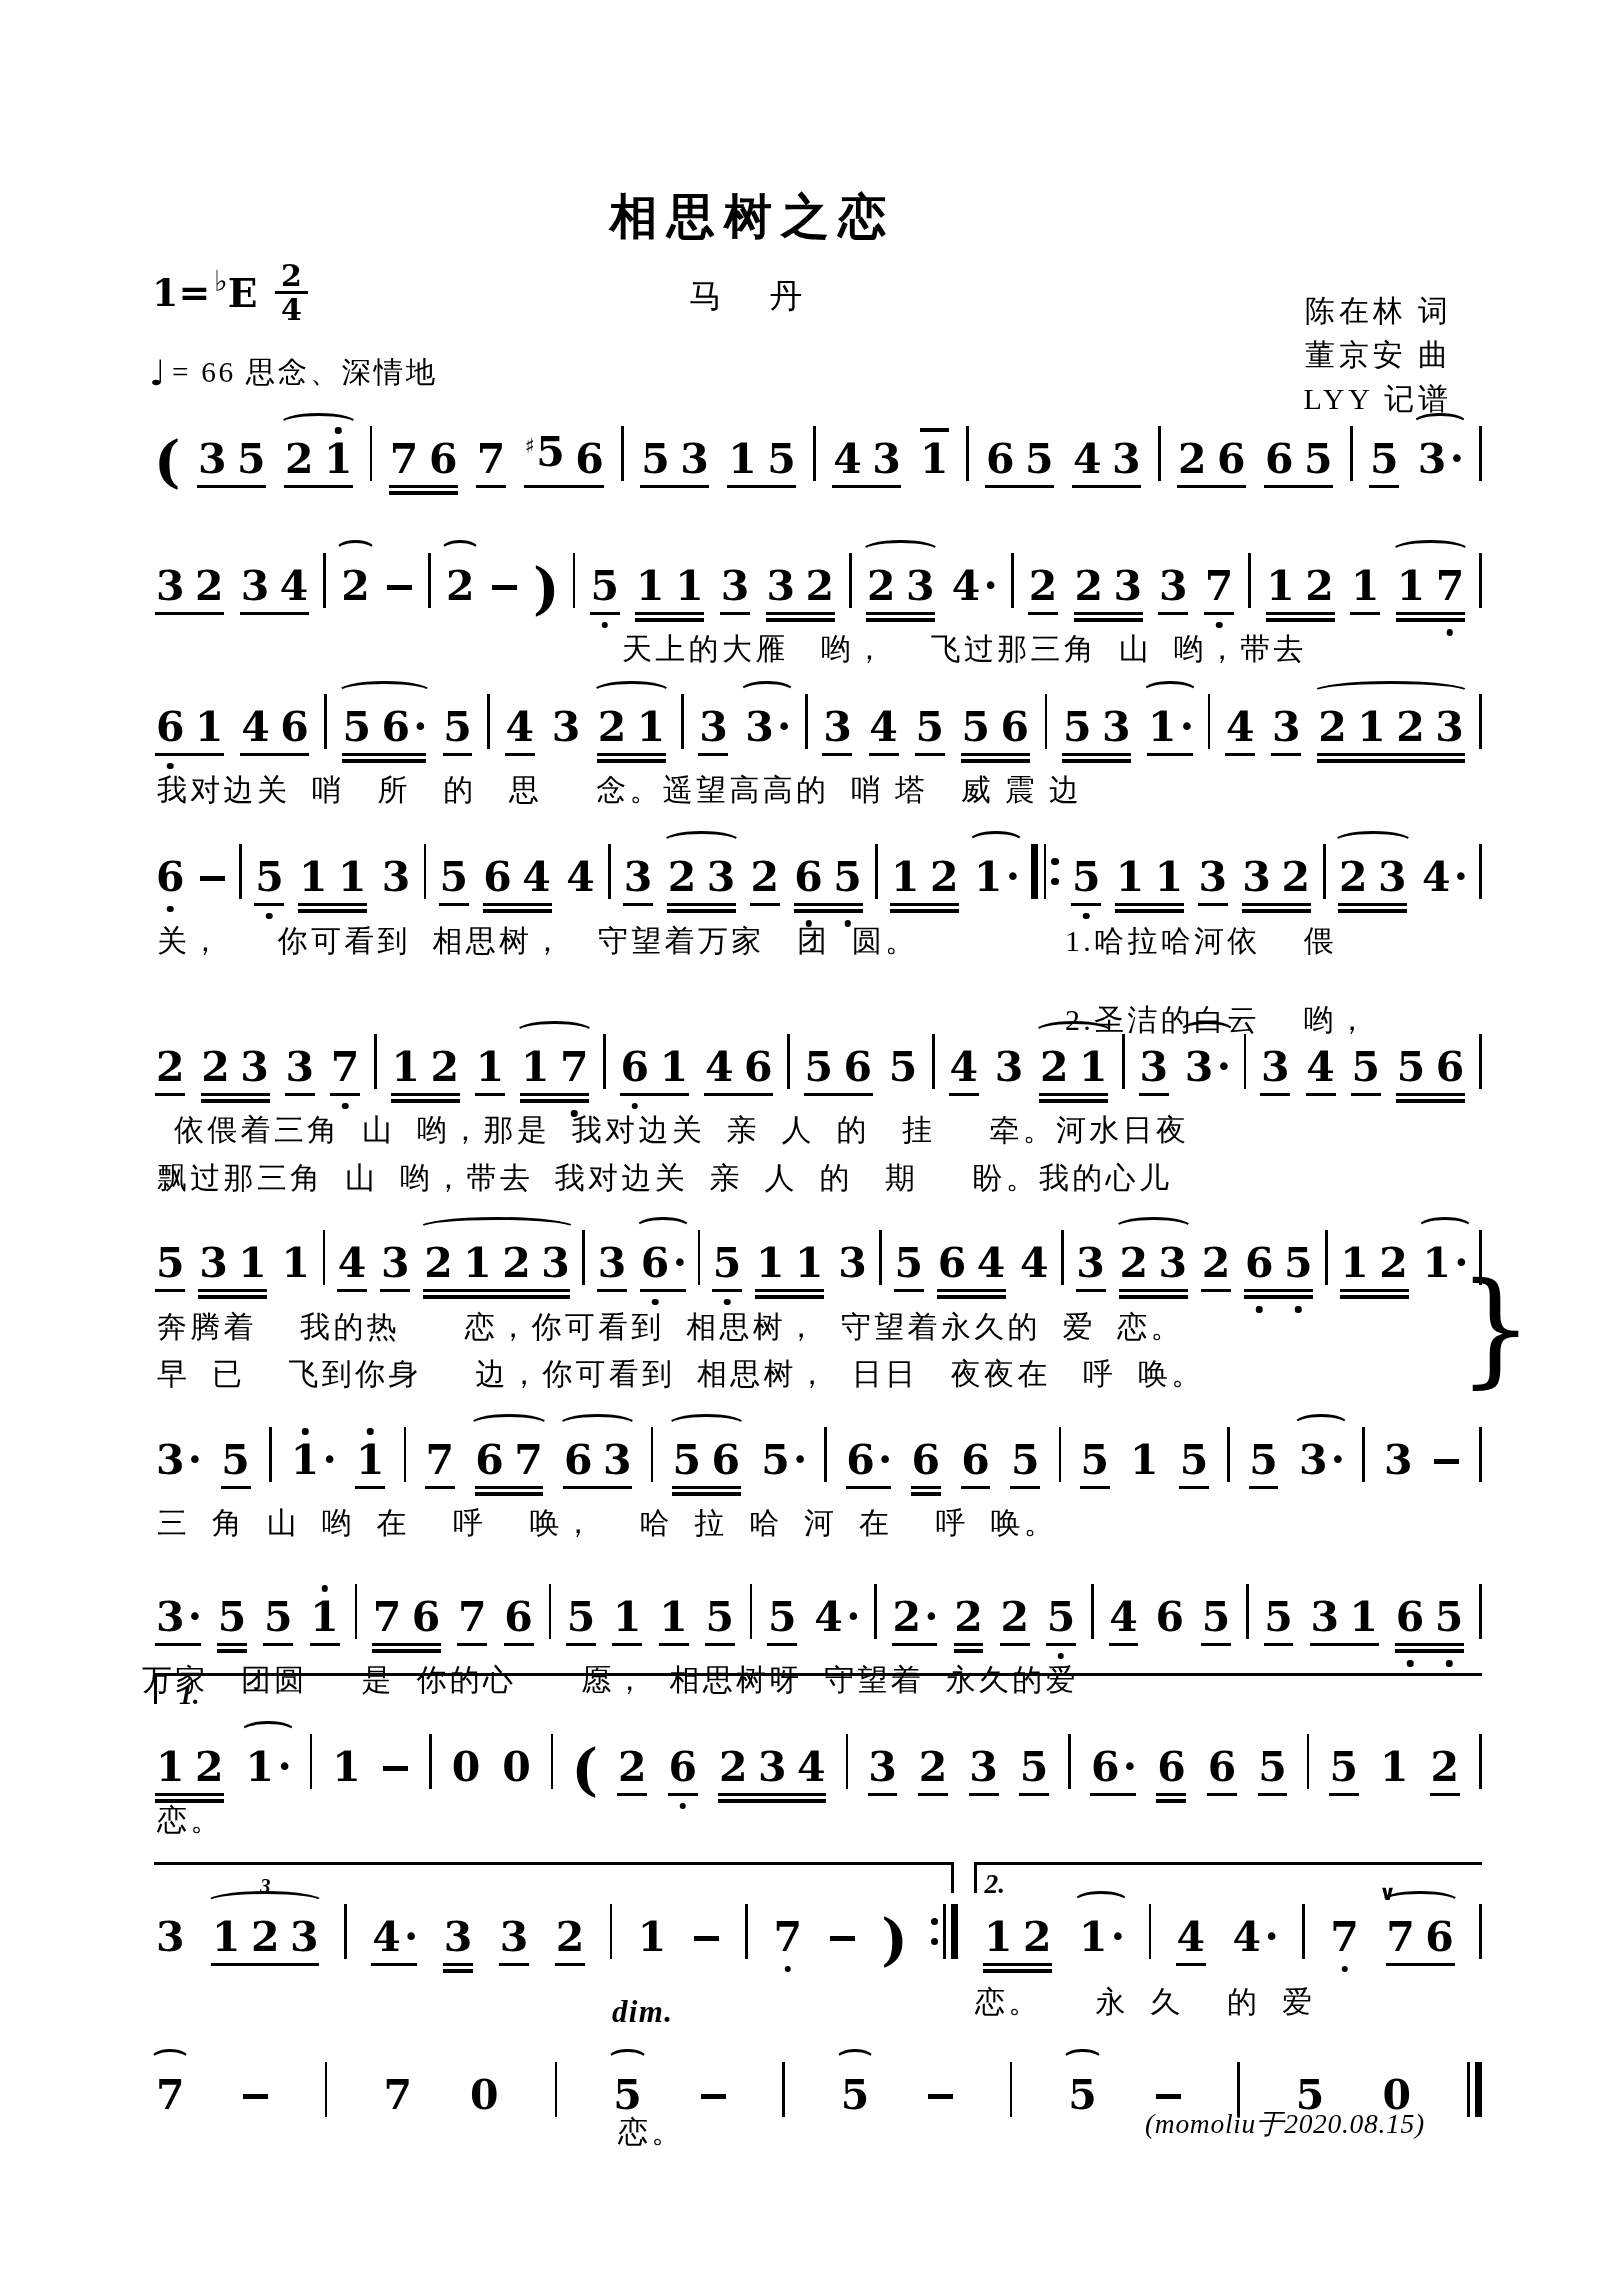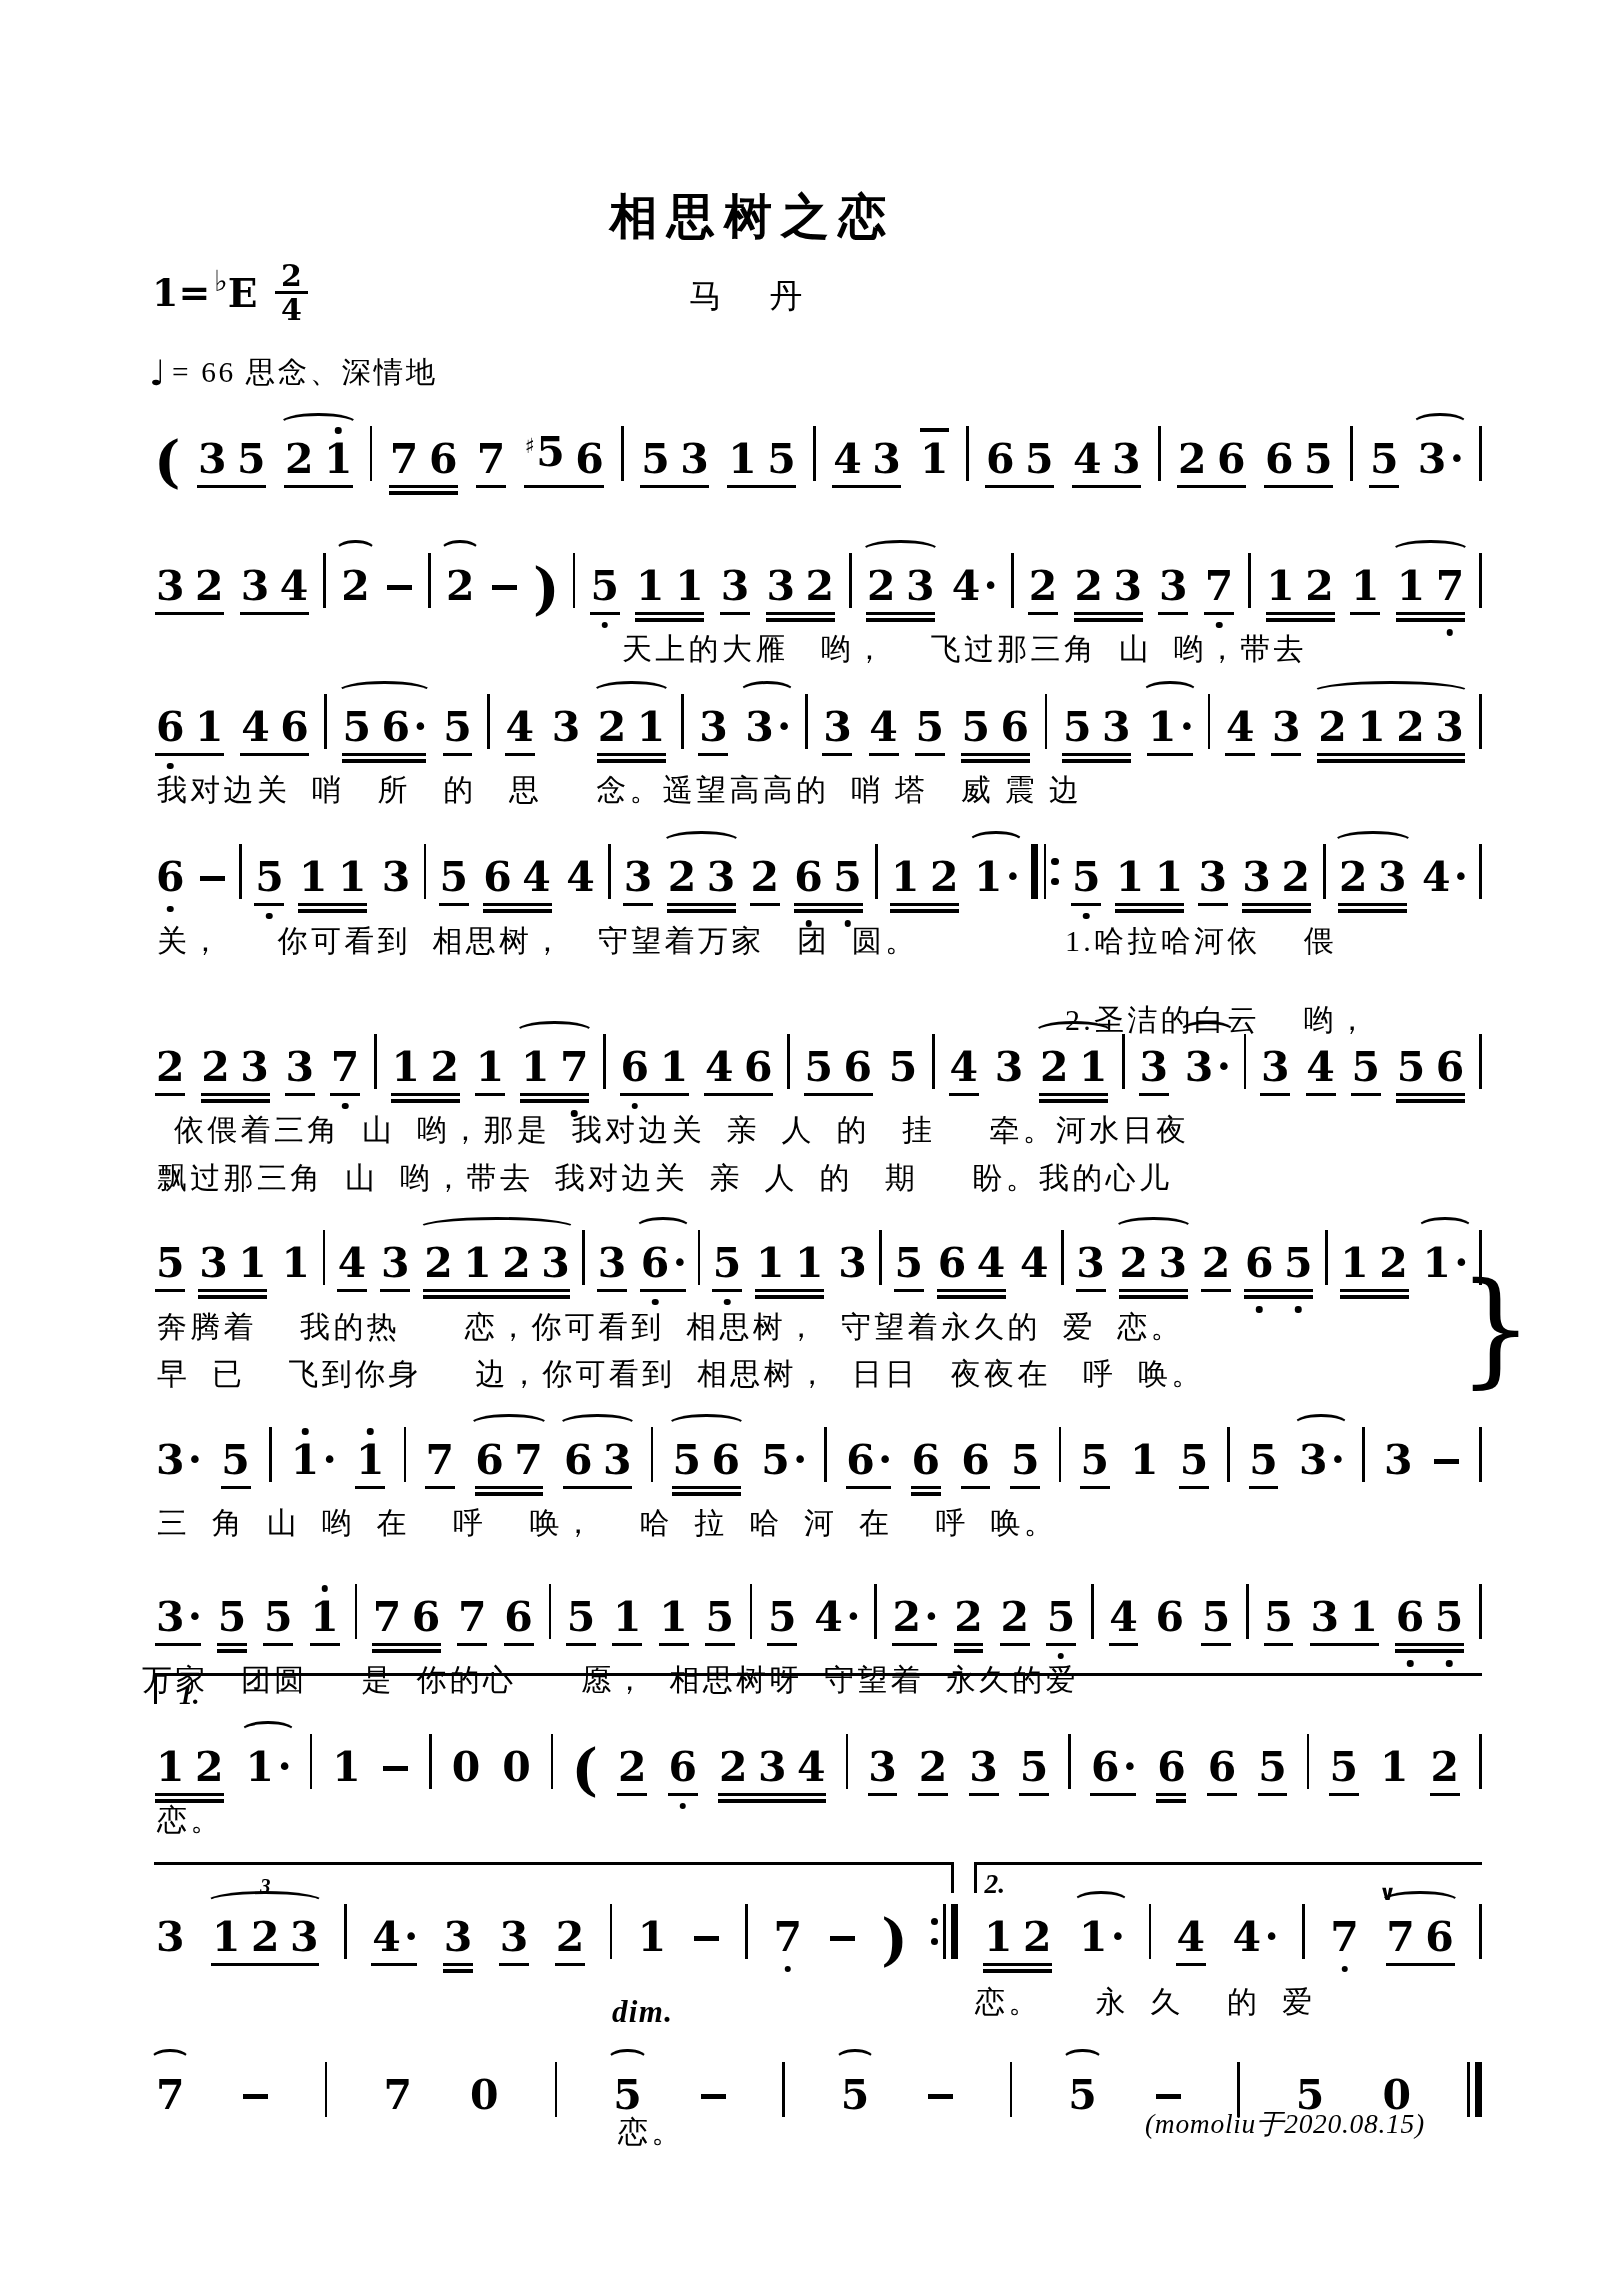--- a/index.html
+++ b/index.html
@@ -71,20 +71,25 @@
   .wm .row2 b{color:#e2622b;font-weight:bold;}
 </style>
 </head>
 <body>
 
 <div id="page">
 
   <div class="title">相思树之恋</div>
   <div class="performer">马 丹</div>
 
+  <div class="credits">
+    <div>陈在林 词</div>
+    <div>董京安 曲</div>
+    <div>LYY 记谱</div>
+  </div>
 
   <div class="keysig">
     <span class="kp">1=</span>
       <span class="flat">♭</span>
       <span class="kl">E</span>
     <span class="meter">
       <span class="num">2</span>
       <span class="den">4</span>
     </span>
   </div>

